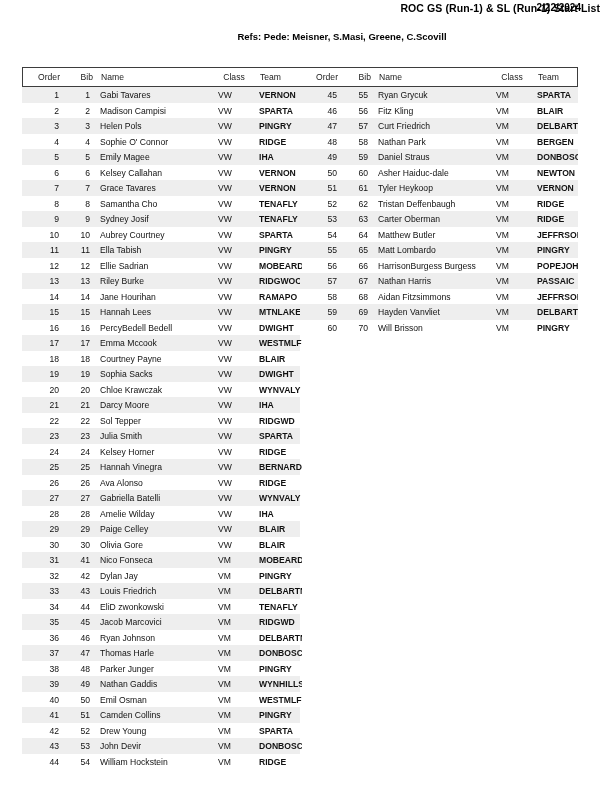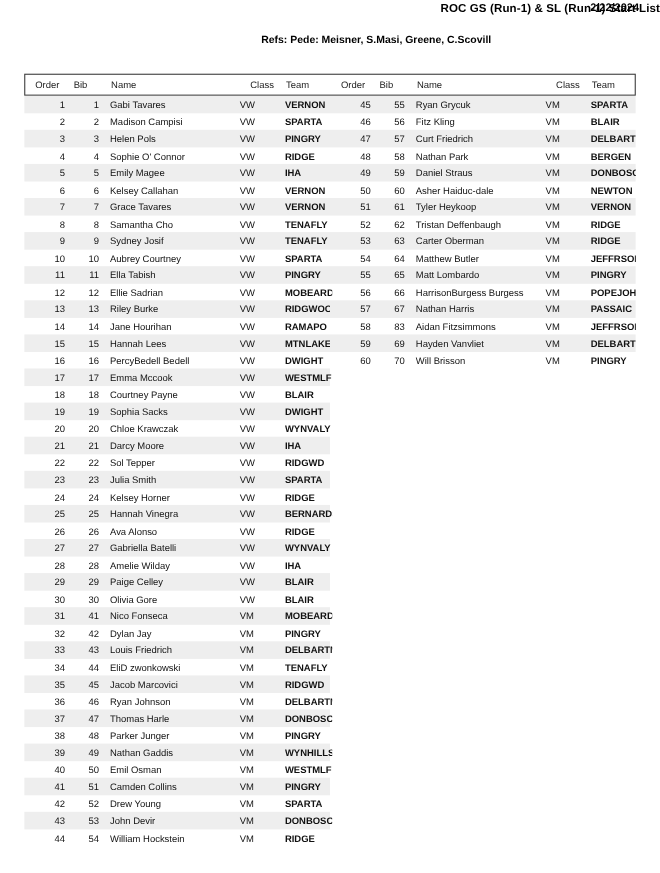--- a/index.html
+++ b/index.html
@@ -100,24 +100,24 @@
   .head-band .hcell {
     position: absolute;
     font-size: 8.6px;
     font-weight: normal;
     color: #1a1a1a;
     top: 4px;
     white-space: nowrap;
   }
 
   
-  .c-order { left: 3px;  width: 34px; text-align: center; }
-  .c-bib   { left: 44px; width: 26px; text-align: left; }
+  .c-order { left: 3px;  width: 34px; text-align: right; }
+  .c-bib   { left: 44px; width: 26px; text-align: right; }
   .c-name  { left: 78px; }
-  .c-class { left: 196px; width: 30px; text-align: right; }
+  .c-class { left: 196px; width: 30px; text-align: center; }
   .c-team  { left: 237px; }
 
   .rows { position: relative; width: 278px; }
 
   .row {
     position: relative;
     height: 15.5px;
     width: 278px;
     overflow: visible;
   }
@@ -574,21 +574,21 @@
             </div>
             <div class="row alt">
               <div class="cell order">57</div>
               <div class="cell bib">67</div>
               <div class="cell name">Nathan Harris</div>
               <div class="cell klass">VM</div>
               <div class="cell team">PASSAIC</div>
             </div>
             <div class="row">
               <div class="cell order">58</div>
-              <div class="cell bib">83</div>
+              <div class="cell bib">68</div>
               <div class="cell name">Aidan Fitzsimmons</div>
               <div class="cell klass">VM</div>
               <div class="cell team">JEFFRSON</div>
             </div>
             <div class="row alt">
               <div class="cell order">59</div>
               <div class="cell bib">69</div>
               <div class="cell name">Hayden Vanvliet</div>
               <div class="cell klass">VM</div>
               <div class="cell team">DELBARTN</div>

